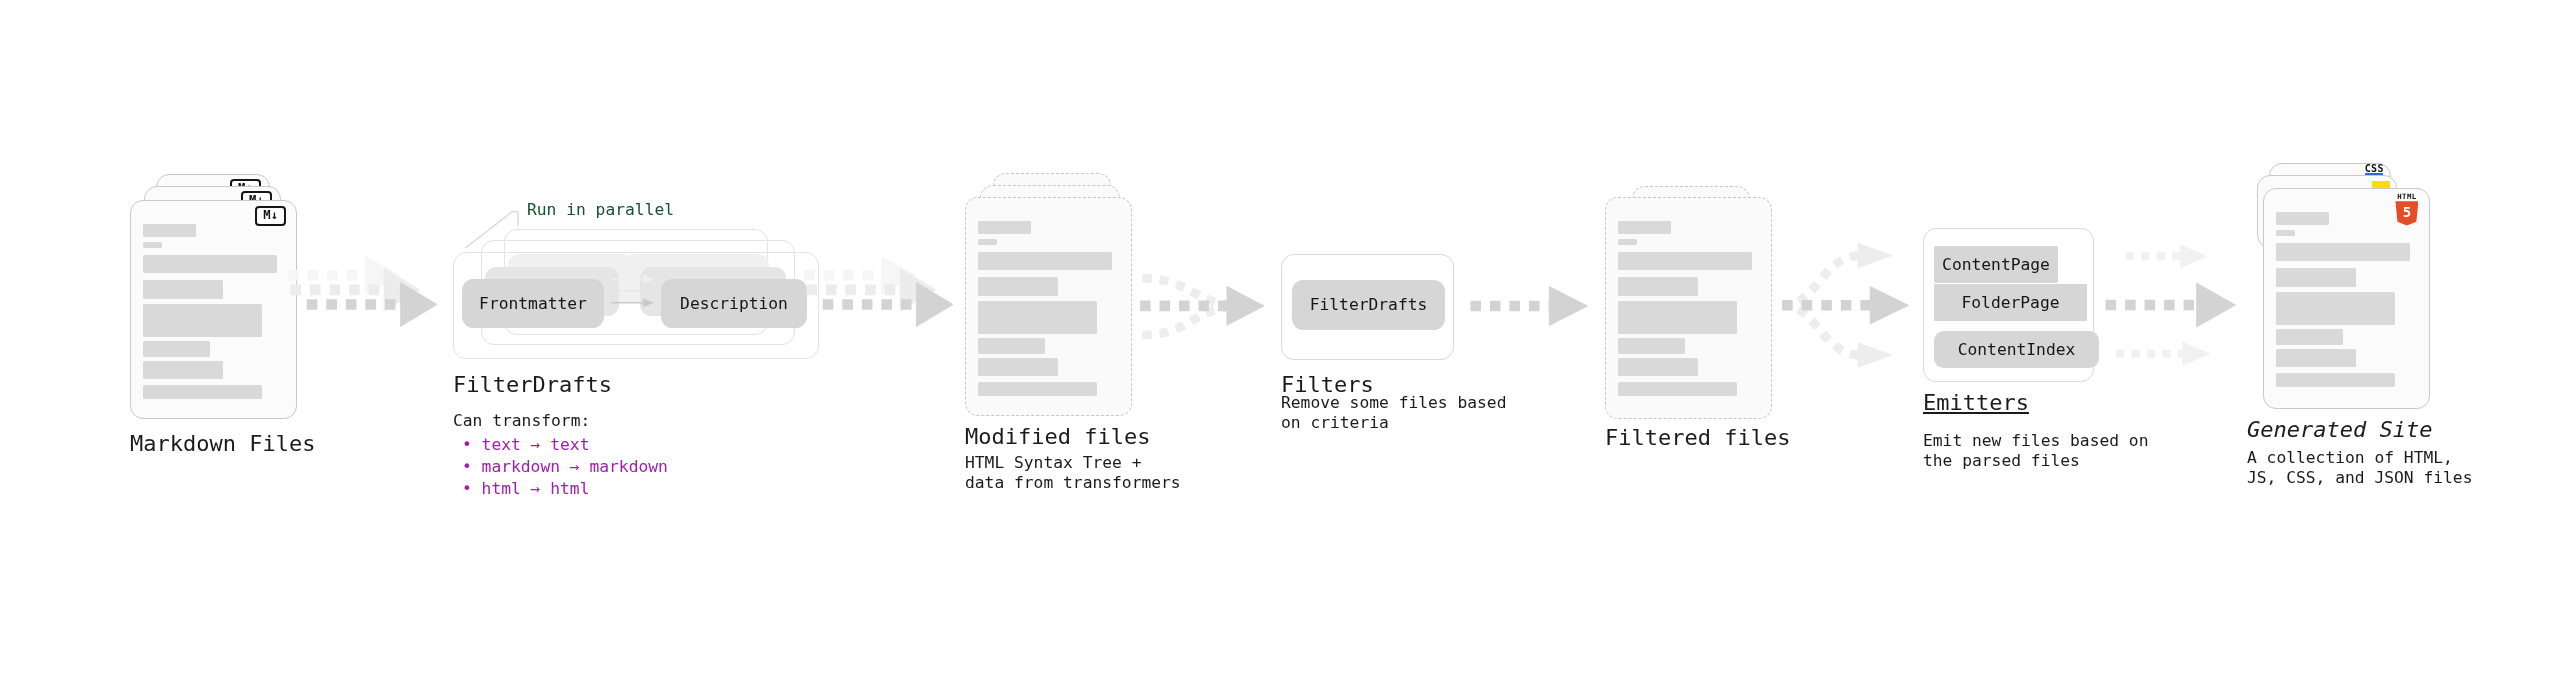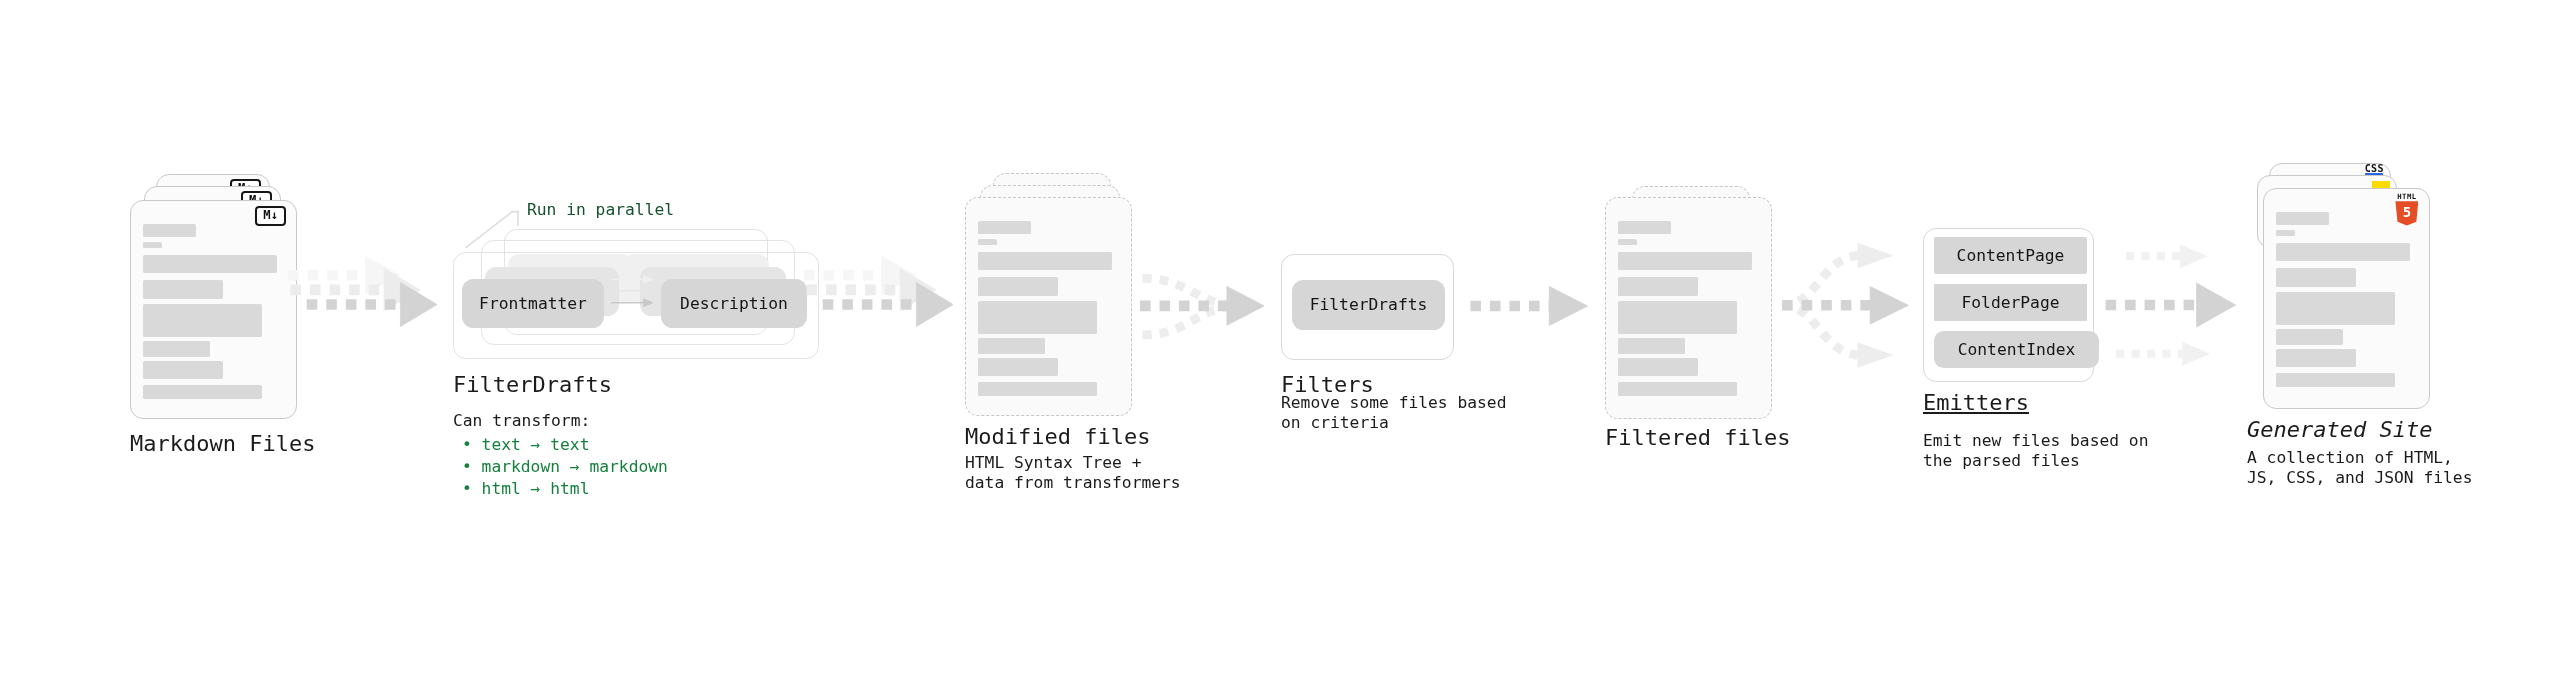--- a/index.html
+++ b/index.html
@@ -39,21 +39,21 @@
         font-size:16.3px;color:#161616;}
   .node.s2{background:#e5e5e5;}
   .node.s3{background:#f0f0f0;}
 
   
   .gbox{position:absolute;border:1.6px solid #d9d9d9;border-radius:13px;box-sizing:border-box;background:#ffffff;}
 
   
   .stage-title{position:absolute;font-size:22px;line-height:26px;color:#1b1b1b;white-space:pre;}
   .stage-sub{position:absolute;font-size:16.3px;line-height:20.3px;color:#1b1b1b;white-space:pre;}
-  .bullets{position:absolute;font-size:16.3px;line-height:22px;color:#15803d;white-space:pre;}
+  .bullets{position:absolute;font-size:16.3px;line-height:22px;color:#a21caf;white-space:pre;}
   .annotation{position:absolute;font-size:16.3px;color:#14532d;white-space:pre;}
 </style>
 </head>
 <body>
 
 <div class="backcard" style="left:156px;top:174px;width:114px;">
   <div class="mdbadge" style="right:8.1px;top:4.1px;">M↓</div>
 </div>
 <div class="backcard" style="left:144px;top:186px;width:137px;">
   <div class="mdbadge" style="right:8.1px;top:4.1px;">M↓</div>
@@ -201,21 +201,21 @@
       <path d="M5,85 C48,85 52,142 98,146" fill="none" stroke-width="11" stroke-dasharray="11 10"></path>
       <polygon points="98,131 98,161 140,146"></polygon>
     </g>
   <g stroke="#d3d3d3" fill="#d3d3d3">
       <path d="M5,85 H113" stroke-width="13" stroke-dasharray="13 11" fill="none"></path>
       <polygon points="113,62 113,108 160,85"></polygon>
     </g>
 </svg>
 
 <div class="gbox" style="left:1923px;top:228px;width:171px;height:154px;"></div>
-<div class="node" style="left:1934px;top:237px;width:153px;height:37px;line-height:37px;border-radius:2px;">ContentPage</div>
+<div class="node" style="left:1934px;top:246px;width:124px;height:37px;line-height:37px;border-radius:2px;">ContentPage</div>
 <div class="node" style="left:1934px;top:284px;width:153px;height:37px;line-height:37px;border-radius:1px;">FolderPage</div>
 <div class="node" style="left:1934px;top:331px;width:165px;height:37px;line-height:37px;border-radius:9.8px;">ContentIndex</div>
 <div class="stage-title" style="left:1923px;top:390px;text-decoration:underline;">Emitters</div>
 <div class="stage-sub" style="left:1923px;top:431px;"><div>Emit new files based on</div><div>the parsed files</div></div>
 
 <svg class="abs" style="left:2103px;top:240px;" width="140" height="130" viewBox="0 0 172 160">
   <g stroke="#f1f1f1" fill="#f1f1f1">
       <path d="M28,20 H95" stroke-width="10" stroke-dasharray="10 9" fill="none"></path>
       <polygon points="95,6 95,34 128,20"></polygon>
     </g>

